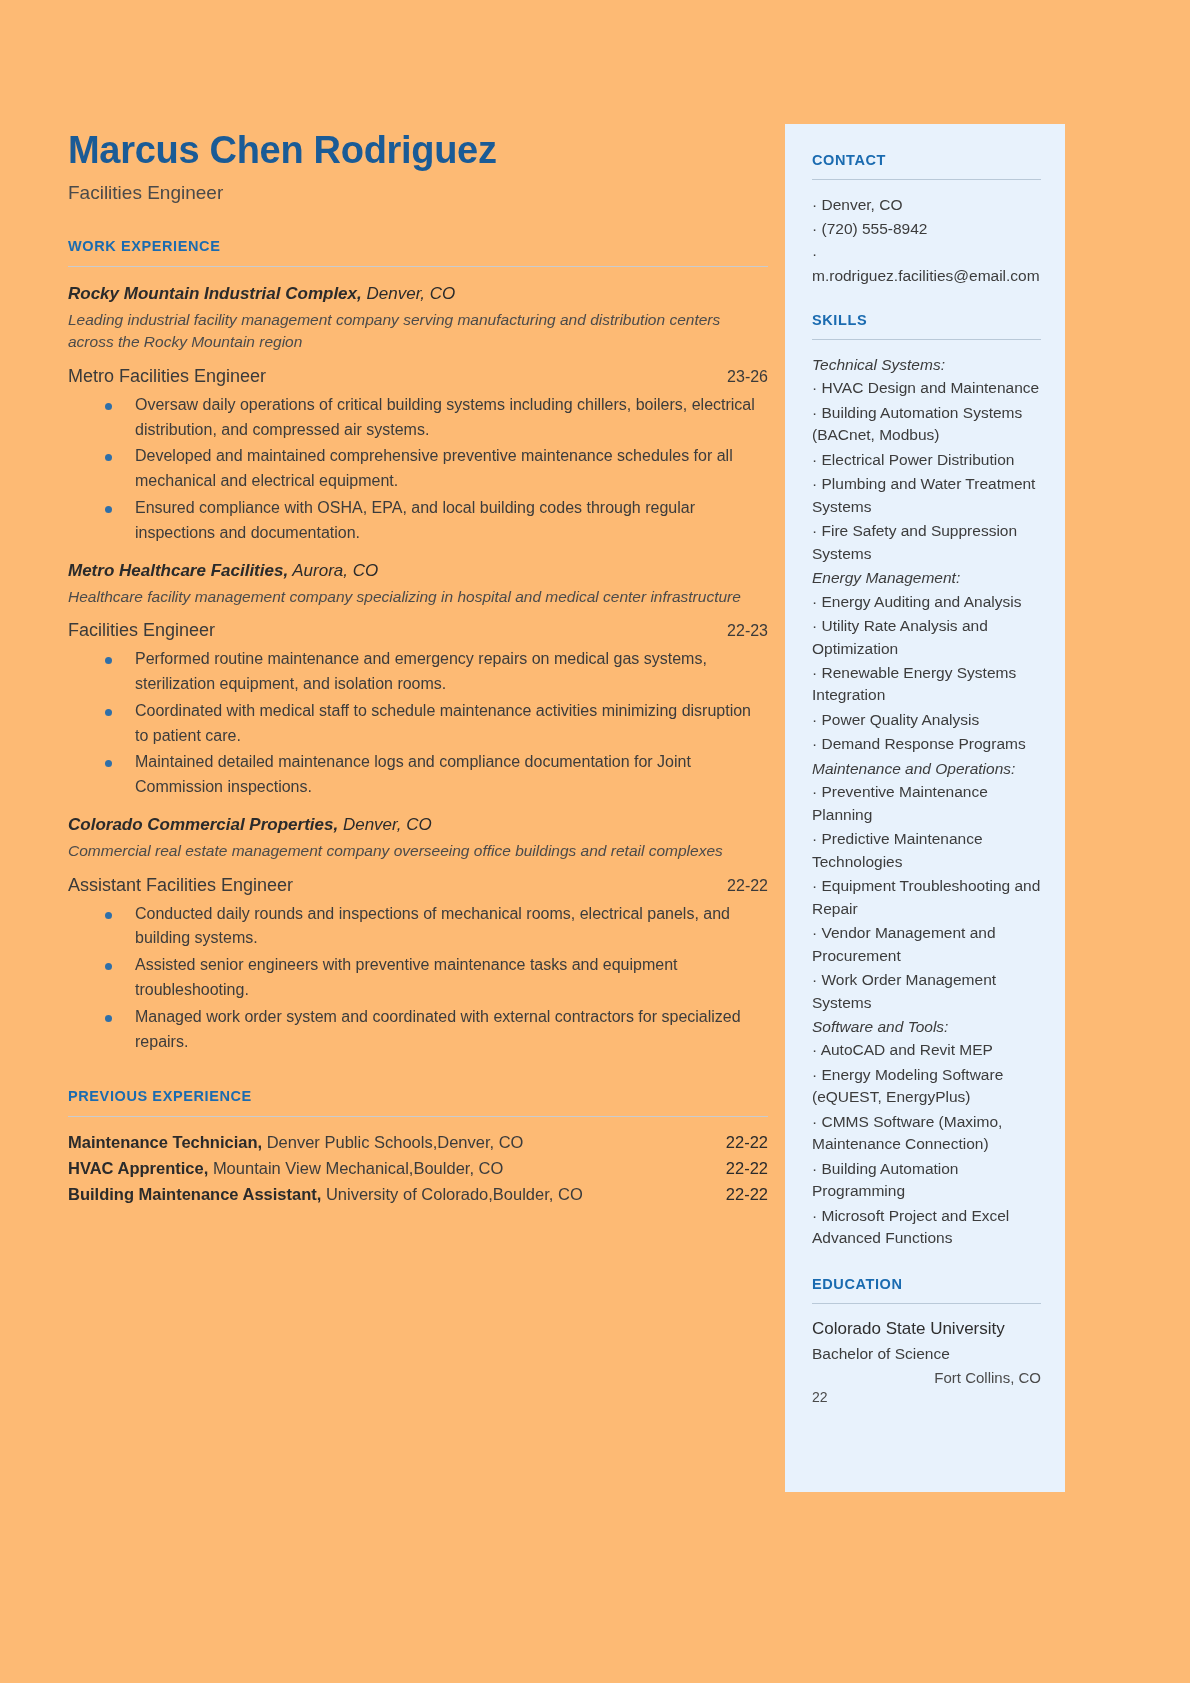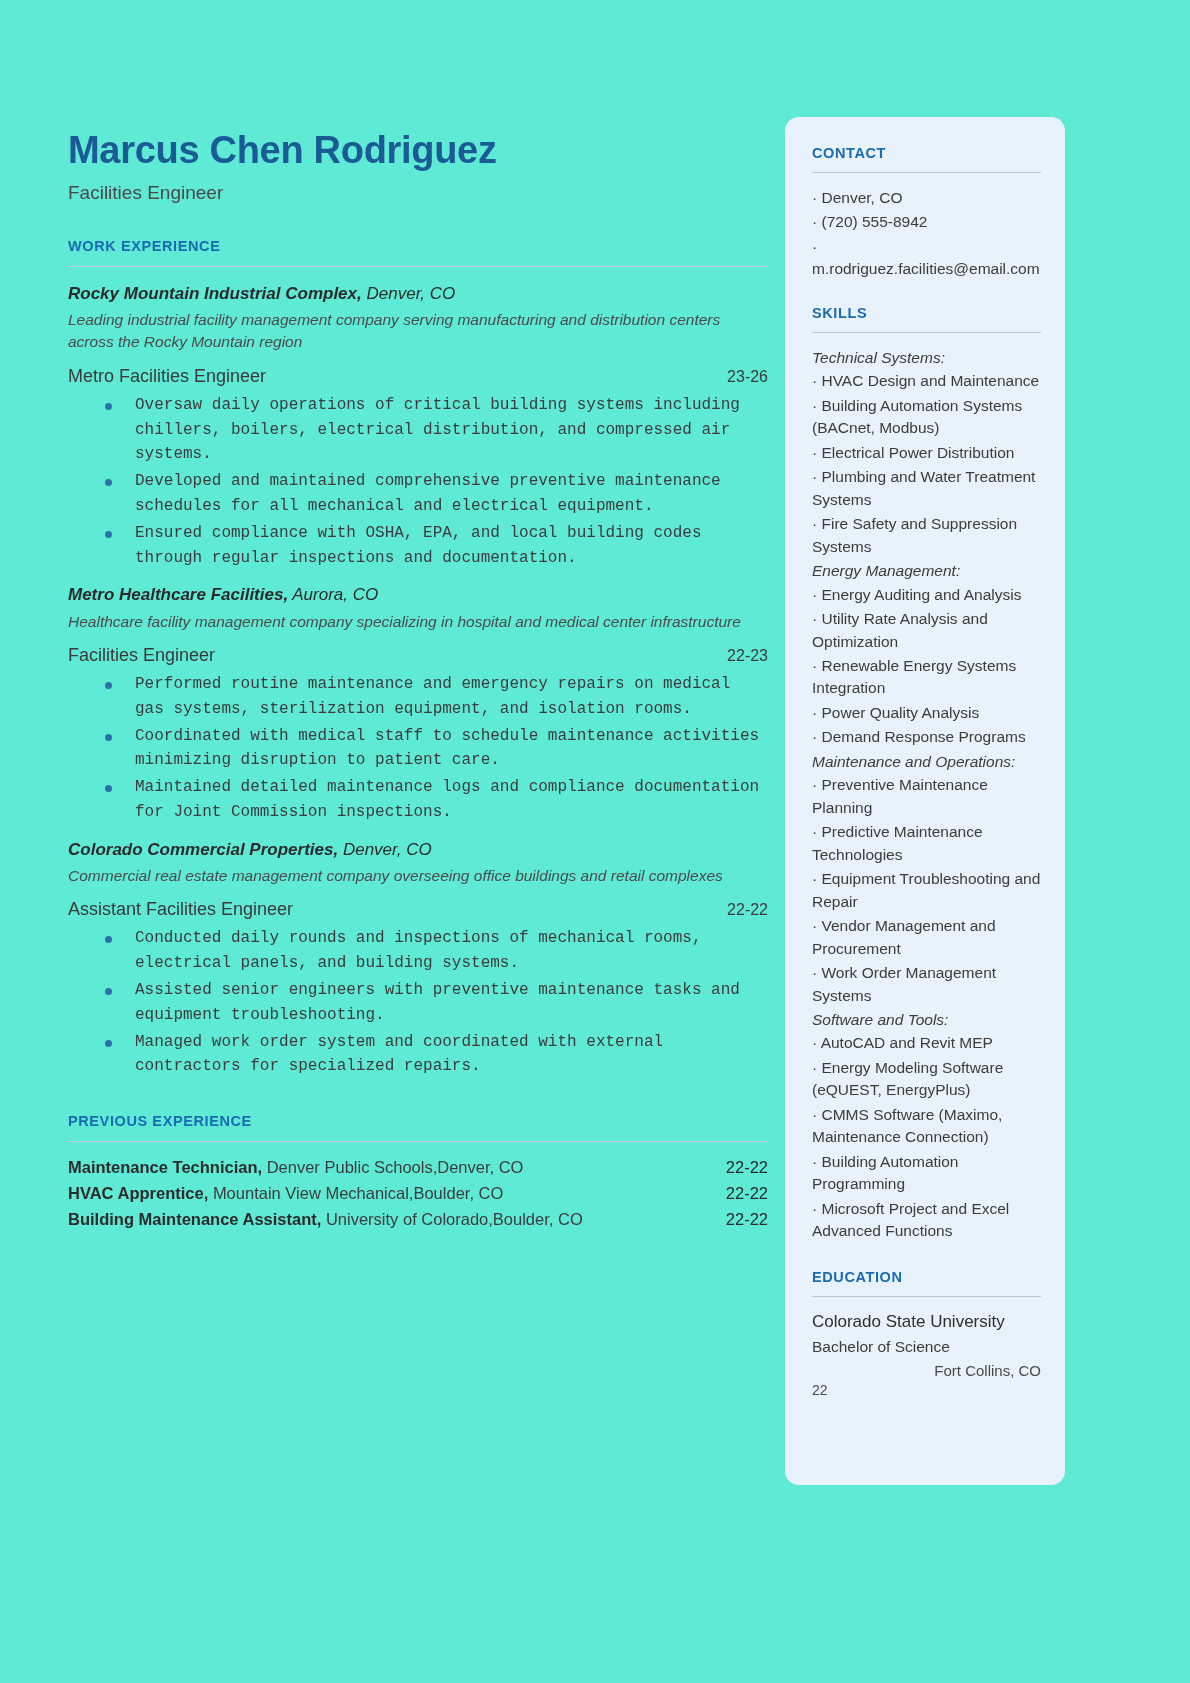--- a/index.html
+++ b/index.html
@@ -12,31 +12,30 @@
     font-family: "Liberation Sans", sans-serif;
     width: 1190px;
     height: 1683px;
     position: relative;
     overflow: hidden;
   }
   .page {
     position: relative;
     width: 1190px;
     height: 1683px;
-    background: #5eead4;
+    background: #fdba74;
   }
   .sidebar {
     position: absolute;
     left: 785px;
-    top: 117px;
+    top: 124px;
     width: 280px;
     height: 1368px;
     background: #e8f2fc;
     padding: 28px 24px 0 27px;
-    border-radius: 14px;
   }
   .main {
     position: absolute;
     left: 68px;
     top: 130px;
     width: 700px;
   }
   
   .name {
     font-size: 38px;
@@ -103,21 +102,20 @@
     margin: 0 0 14px 0;
     padding: 0;
   }
   ul.bullets li {
     position: relative;
     font-size: 16px;
     color: #3c3c3c;
     line-height: 1.55;
     padding-left: 67px;
     margin-bottom: 2px;
-    font-family: Liberation Mono, monospace;
   }
   ul.bullets li::before {
     content: "";
     position: absolute;
     left: 37px;
     top: 10px;
     width: 7px;
     height: 7px;
     border-radius: 50%;
     background: #2f6fa8;

